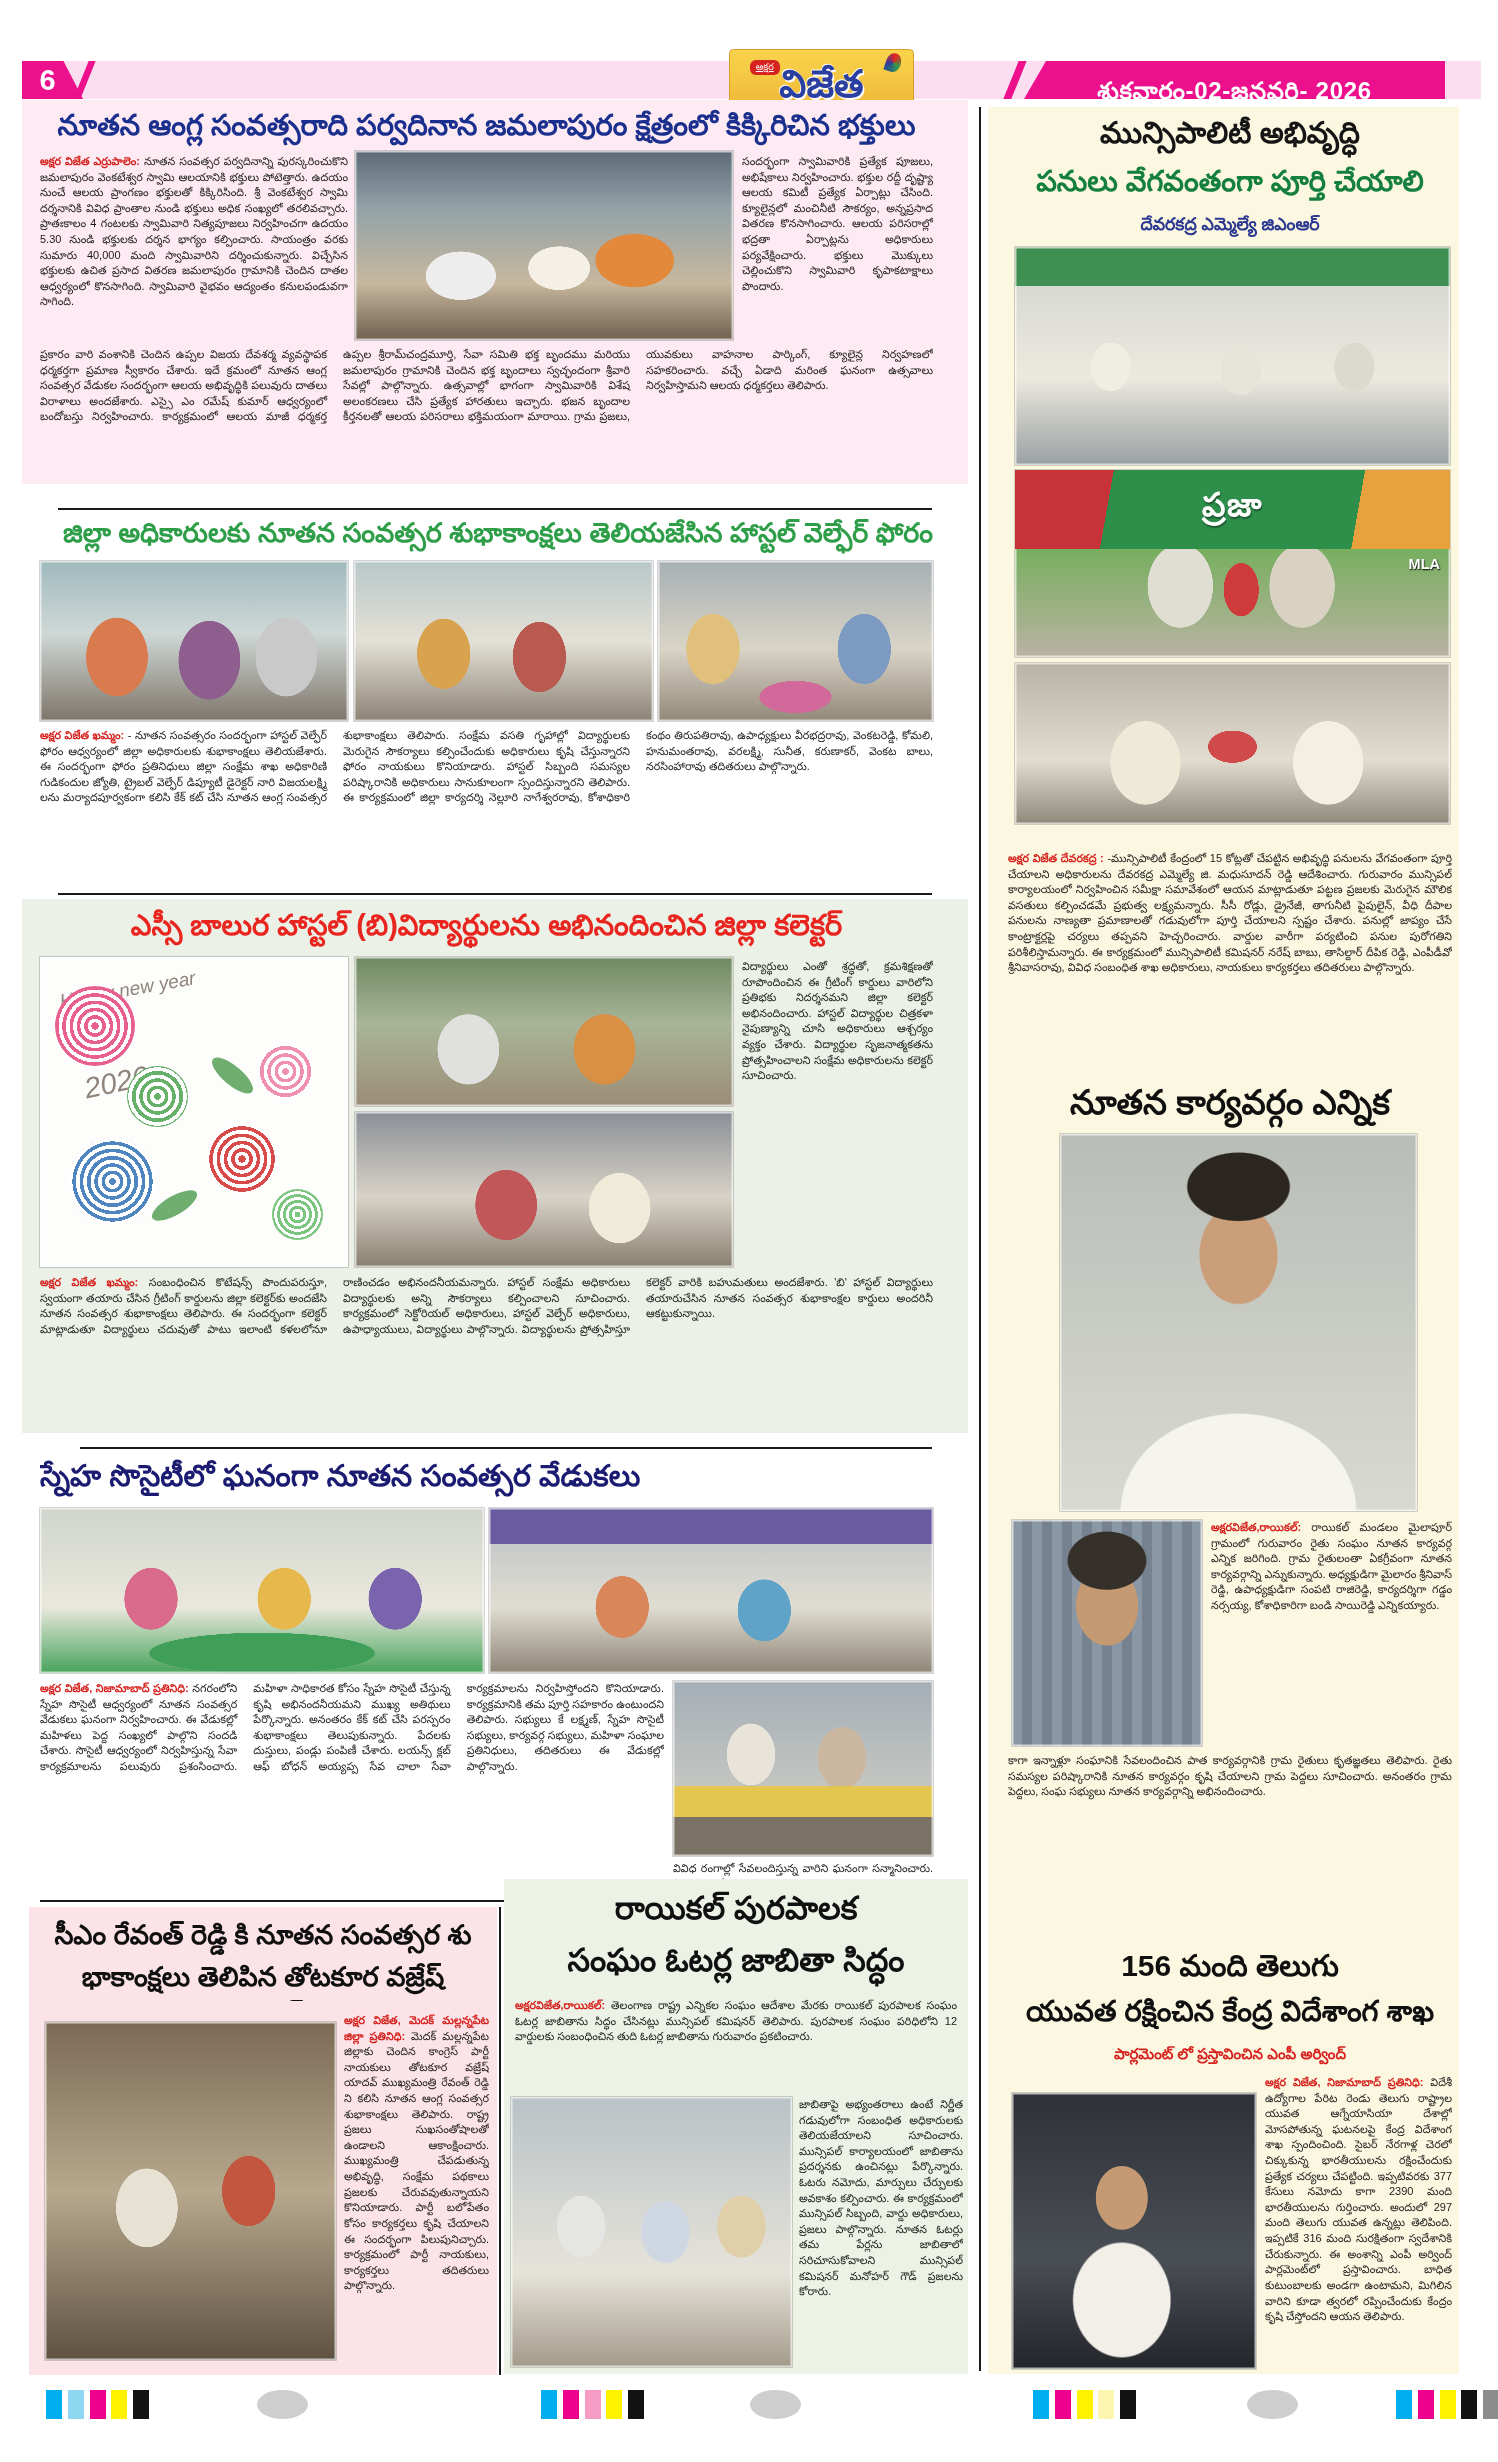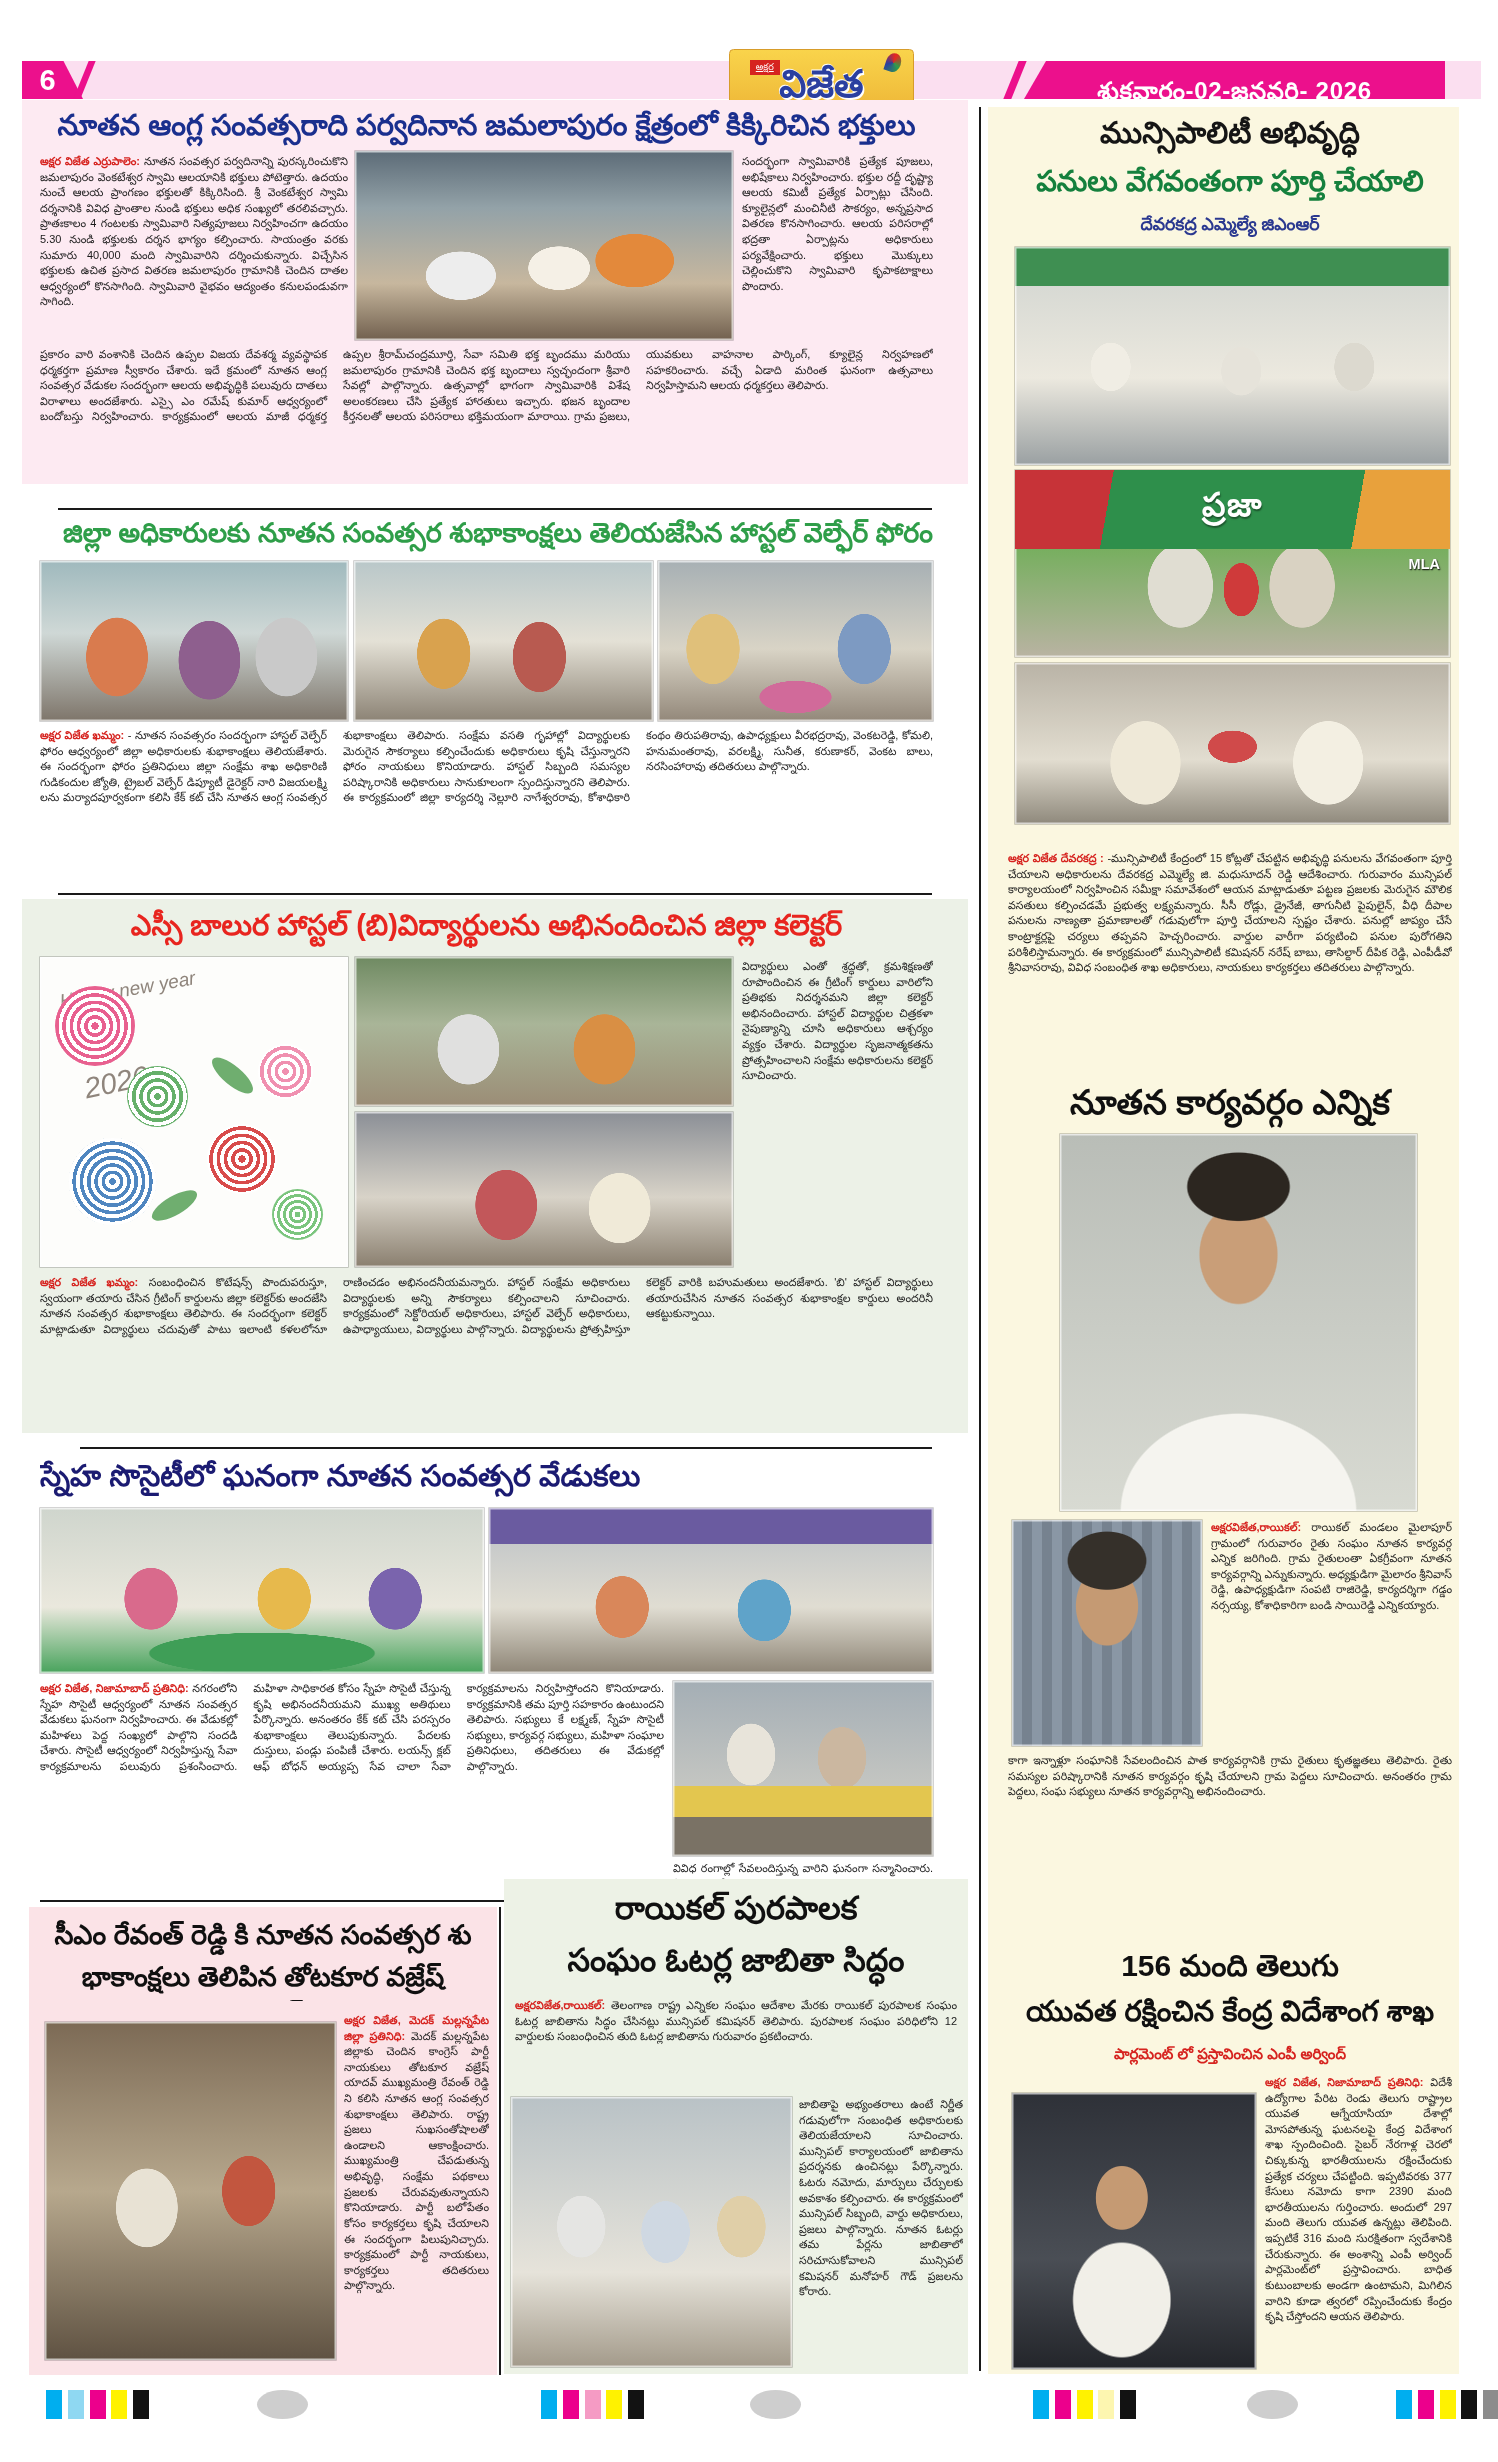--- a/index.html
+++ b/index.html
@@ -12,21 +12,21 @@
              clip-path:polygon(0 0,68% 0,100% 100%,0 100%);color:#fff;font-weight:bold;
              font-size:29px;display:flex;align-items:center;justify-content:center;padding-right:10px;box-sizing:border-box;}
   .hdr-badge2{left:81px;top:61px;width:7.3px;height:38px;background:#ec108c;transform:skewX(-22deg);}
   .hdr-date{left:1024px;top:61px;width:421px;height:38px;background:#ec108c;
             clip-path:polygon(22px 0,100% 0,100% 100%,0 100%);display:flex;align-items:center;justify-content:center;}
   .hdr-date span{color:#fff;font-weight:bold;font-size:24px;letter-spacing:0.7px;margin-top:28px;}
   .hdr-date-stripe{left:1011px;top:61px;width:8px;height:38px;background:#ec108c;transform:skewX(-22deg);}
   .logo{left:729px;top:49px;width:183px;height:62px;background:linear-gradient(180deg,#f9d44b,#eeb637);
         border:1.5px solid #d79c2a;border-radius:4.4px;text-align:center;}
   .logo-badge{position:absolute;left:20px;top:10px;background:#d6231f;color:#fff;font-size:9.4px;
-              padding:0.7px 5.8px;border-radius:0;text-decoration:underline;}
+              padding:0.7px 5.8px;border-radius:6px;text-decoration:underline;}
   .logo-main{position:absolute;left:0;right:0;top:13px;font-size:38px;font-weight:bold;color:#2b3fa0;
              text-shadow:1.5px 1.5px 0 #fff,-0.7px -0.7px 0 #fff;}
   .logo-feather{position:absolute;right:13px;top:2.9px;width:14.5px;height:19px;border-radius:50% 50% 50% 0;
                 background:conic-gradient(#e8251f,#2f9e49,#2b3fa0,#e8251f);transform:rotate(18deg);}
   
   .hline{height:1.5px;background:#1a1a1a;}
   .vline{width:2.2px;background:#1a1a1a;}
   .bg{position:absolute;}
   
   .t{position:absolute;font-size:11px;line-height:1.42;color:#1b1b1b;text-align:justify;overflow:hidden;}

